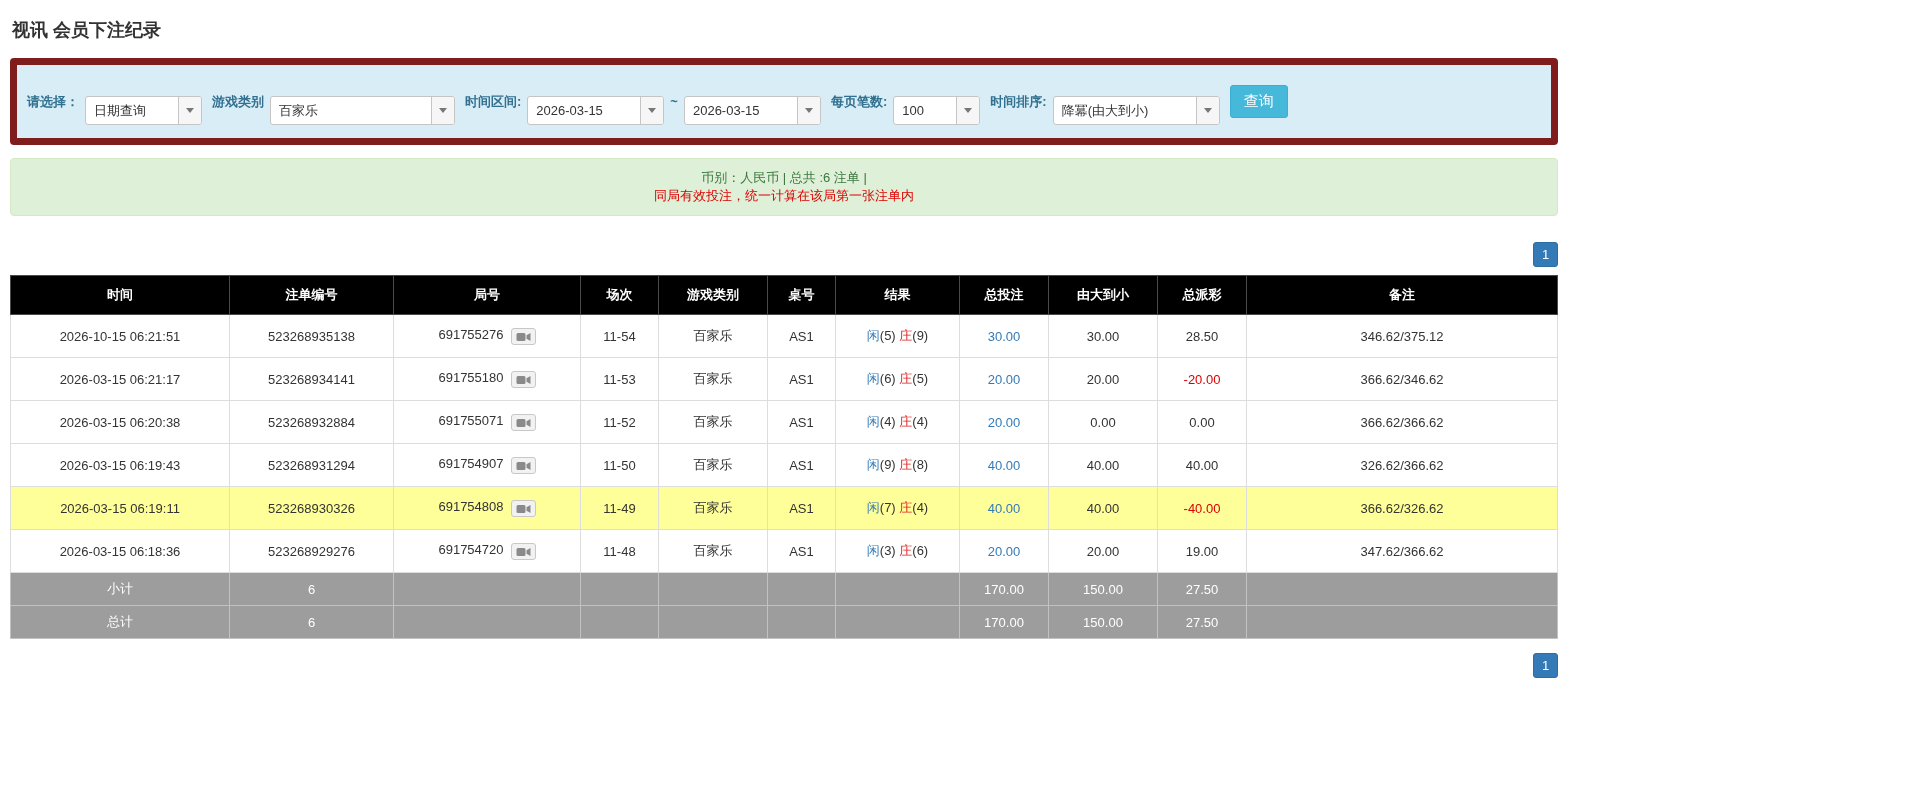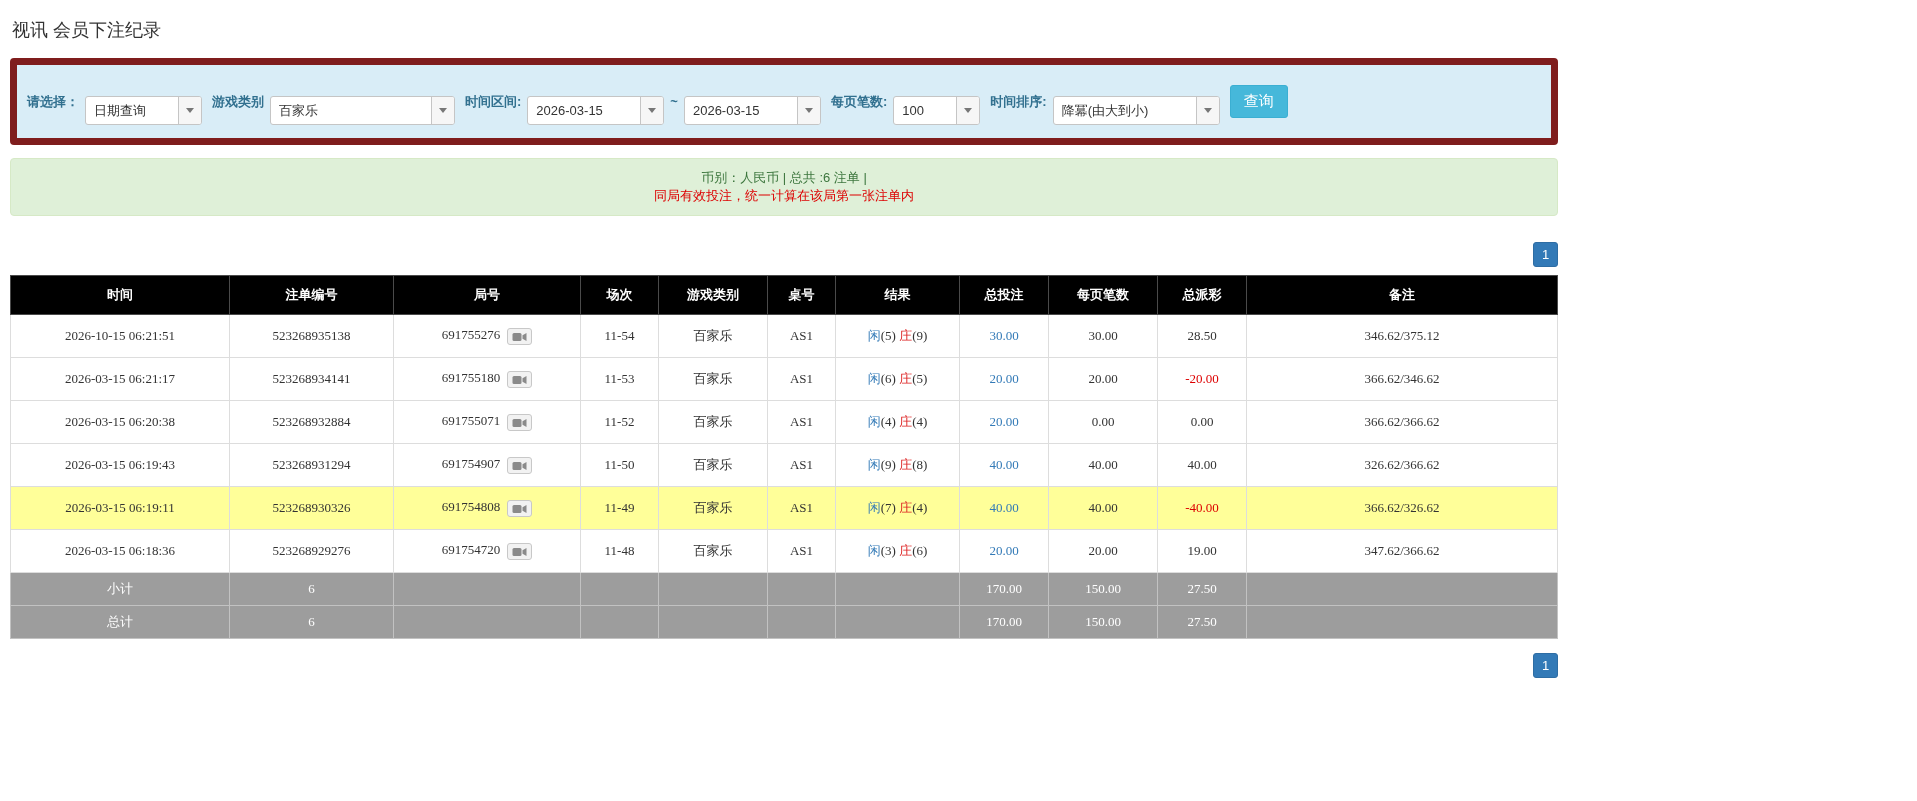--- a/index.html
+++ b/index.html
@@ -6,21 +6,21 @@
   html, body { margin: 0; padding: 0; background: #fff; }
   body {
     font-family: "Liberation Sans", "DejaVu Sans", sans-serif;
     color: #333;
     font-size: 13px;
   }
   .container { width: 1548px; margin: 0 0 0 10px; padding-top: 14px; }
 
   .page-title {
     font-size: 18px;
-    font-weight: 400;
+    font-weight: 700;
     color: #333;
     margin: 4px 0 16px 2px;
   }
 
   
   .filter-bar {
     background: #d9edf7;
     border: 7px solid #7f1d1d;
     border-radius: 4px;
     padding: 13px 8px;
@@ -127,21 +127,20 @@
     padding: 0 6px;
     font-family: inherit;
   }
 
   
   table {
     width: 100%;
     border-collapse: collapse;
     font-size: 13px;
     table-layout: fixed;
-    font-family: Liberation Serif, serif;
   }
   th {
     background: #000;
     color: #fff;
     font-weight: bold;
     text-align: center;
     padding: 10px 4px;
     border: 1px solid #4a4a4a;
   }
   td {
@@ -261,21 +260,21 @@
     <thead>
       <tr id="head-row">
           <th>时间</th>
           <th>注单编号</th>
           <th>局号</th>
           <th>场次</th>
           <th>游戏类别</th>
           <th>桌号</th>
           <th>结果</th>
           <th>总投注</th>
-          <th>每页笔数</th>
+          <th>由大到小</th>
           <th>总派彩</th>
           <th>备注</th>
         </tr>
     </thead>
     <tbody id="table-body">
         <tr>
           <td>2026-10-15 06:21:51</td>
           <td>523268935138</td>
           <td><span>691755276</span><button class="video-btn"><span><svg width="15" height="12" viewBox="0 0 15 12">
                   <rect x="0.5" y="2" width="9" height="8" rx="1.5" fill="#8a8a8a"></rect>

